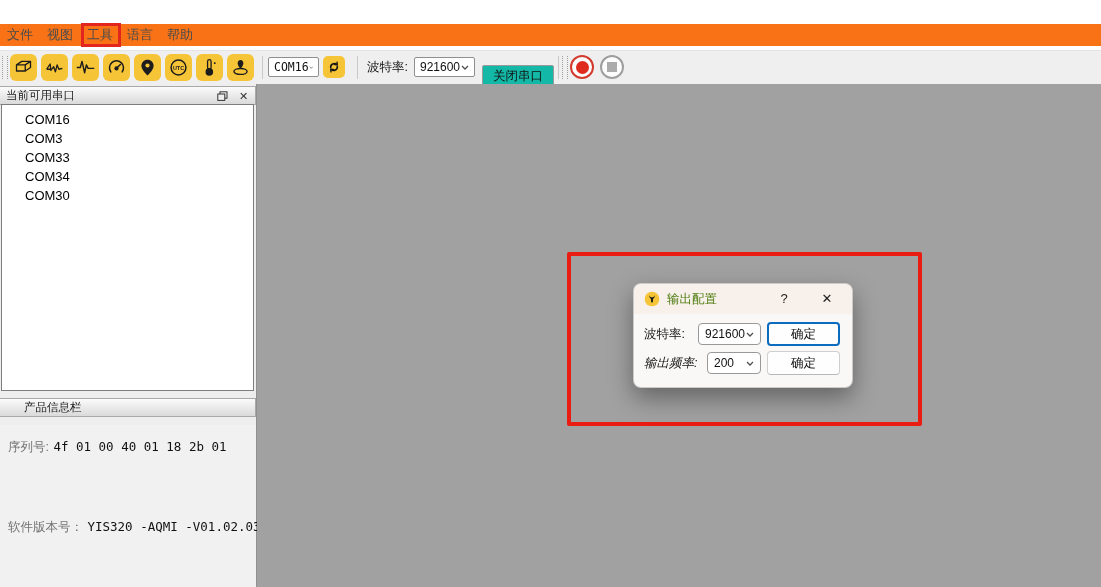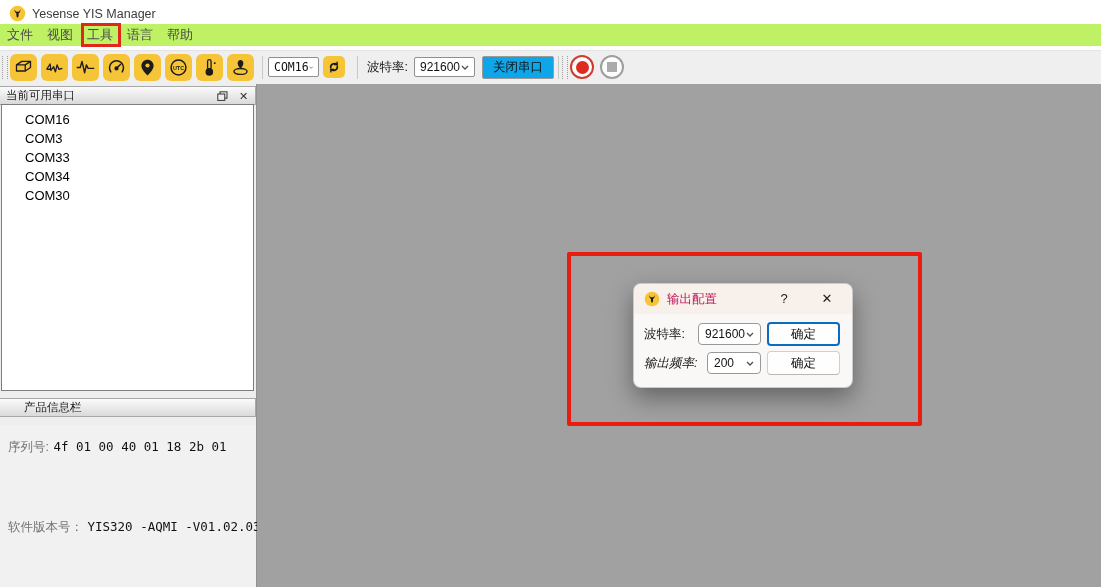--- a/index.html
+++ b/index.html
@@ -6,41 +6,41 @@
   body { width:1101px; height:587px; overflow:hidden;
          font-family:"Liberation Sans", sans-serif; background:#fff; }
   .app { position:relative; width:1101px; height:587px; overflow:hidden; background:#fff; }
 
   
   .titlebar { position:absolute; top:0; left:0; right:0; height:28px; background:#ffffff; }
   .app-logo { position:absolute; left:9px; top:5px; width:17px; height:17px; }
   .title-text { position:absolute; left:32px; top:0; line-height:28px; font-size:12.5px; color:#3c3c3c; }
 
   
-  .menubar { position:absolute; top:24px; left:0; right:0; height:22px; background:#bef264; display:flex; }
+  .menubar { position:absolute; top:24px; left:0; right:0; height:22px; background:#f97316; display:flex; }
   .menu-item { width:40px; text-align:center; line-height:22px; font-size:13px; color:#4b4b4b; cursor:default; }
   .menu-highlight { position:absolute; left:81px; top:-1px; width:40px; height:24px;
                     border:3px solid #e3261d; box-sizing:border-box; pointer-events:none; }
   .menubar-sep { position:absolute; top:50px; left:0; right:0; height:1px; background:#e4e4e4; }
 
   
   .toolbar { position:absolute; top:51px; left:0; right:0; height:33px; background:#efefef; }
   .tb-gripper { position:absolute; top:5px; width:4px; height:23px;
                 border-left:1px dotted #9f9f9f; border-right:1px dotted #9f9f9f; }
   .tb-sep { position:absolute; top:5px; width:1px; height:23px; background:#c9c9c9; }
   .icon-btn { position:absolute; top:3px; width:27px; height:27px; background:#f6c437;
               border-radius:6px; display:flex; align-items:center; justify-content:center; cursor:pointer; }
   .icon-btn svg { display:block; }
   .combo { position:absolute; top:6px; height:20px; background:#fff; border:1px solid #8f8f8f;
            border-radius:2px; box-sizing:border-box; display:flex; align-items:center;
            justify-content:space-between; padding:0 5px; cursor:pointer; }
   .combo .val { font-size:11.5px; color:#111; }
   .combo .mono { font-family:"DejaVu Sans Mono", monospace; }
   .tb-label { position:absolute; top:0; height:33px; line-height:33px; font-size:12.5px; color:#111; }
-  .tb-button { position:absolute; top:5px; height:23px; background:#0ea5e9; border:1px solid #9a9a9a;
+  .tb-button { position:absolute; top:14px; height:23px; background:#14b8a6; border:1px solid #9a9a9a;
                border-radius:2px; box-sizing:border-box; font-size:12.5px; color:#111;
                display:flex; align-items:center; justify-content:center; cursor:pointer; }
   .rec-btn { position:absolute; top:4px; width:24px; height:24px; border-radius:50%;
              box-sizing:border-box; display:flex; align-items:center; justify-content:center;
              background:#fcfcfc; cursor:pointer; }
   .rec-record { border:2px solid #d23a2e; }
   .rec-record .dot { width:13px; height:13px; border-radius:50%; background:#df2a1e; }
   .rec-stop { border:2px solid #9e9e9e; }
   .rec-stop .sq { width:10px; height:10px; background:#ababab; }
 
@@ -68,46 +68,39 @@
   .annotation-rect { position:absolute; left:567px; top:252px; width:355px; height:174px;
                      border:4px solid #ea1b10; box-sizing:border-box; border-radius:2px; pointer-events:none; }
 
   
   .dialog { position:absolute; left:633px; top:283px; width:218px; height:103px;
             border-radius:8px; background:#f9f8f6; box-shadow:0 10px 24px rgba(0,0,0,.38);
             border:1px solid rgba(0,0,0,.18); box-sizing:content-box; }
   .dialog-titlebar { position:absolute; top:0; left:0; right:0; height:30px; background:#f8f0ea;
                      border-radius:8px 8px 0 0; }
   .dialog-logo { position:absolute; left:10px; top:7px; width:16px; height:16px; }
-  .dialog-title { position:absolute; left:33px; top:0; line-height:30px; font-size:12.5px; color:#be185d;text-align:center; }
+  .dialog-title { position:absolute; left:33px; top:0; line-height:30px; font-size:12.5px; color:#4d7c0f;text-align:center; }
   .dialog-sysbtn { position:absolute; top:0; width:22px; height:30px; line-height:30px;
                    text-align:center; font-size:13px; color:#222; cursor:pointer; }
   .dlg-row-label { position:absolute; left:10px; font-size:12.5px; color:#111; line-height:22px; }
   .dlg-combo { position:absolute; height:22px; background:#fff; border:1px solid #999;
                border-radius:4px; box-sizing:border-box; display:flex; align-items:center;
                justify-content:space-between; padding:0 6px; cursor:pointer; }
   .dlg-combo .val { font-size:12px; color:#111; }
   .dlg-btn { position:absolute; left:133px; width:73px; height:24px; background:#fefefe;
              border-radius:4px; box-sizing:border-box; font-size:12.5px; color:#111;
              display:flex; align-items:center; justify-content:center; cursor:pointer;text-align:right; }
   .dlg-btn-default { border:2px solid #0b6bbf; }
   .dlg-btn-normal { border:1px solid #cfcfcf; border-bottom-color:#b8b8b8; }
 </style>
 </head>
 <body>
 
 <div class="app">
 
-  <div class="titlebar">
-    <svg class="app-logo" viewBox="0 0 24 24">
-      <circle cx="12" cy="12" r="11" fill="#f6c437"></circle>
-      <path d="M7.5,6 C9,9 10,9.5 12,9.5 C14,9.5 15,9 16.5,6 C16,10 14.5,11 13.5,12 L13.5,15 C13.5,16.6 12,17.8 12,17.8 C12,17.8 10.5,16.6 10.5,15 L10.5,12 C9.5,11 8,10 7.5,6 Z" fill="#1a1a1a"></path>
-    </svg>
-    <span class="title-text">Yesense YIS Manager</span>
-  </div>
 
   <div class="menubar">
     <div class="menu-item">文件</div>
     <div class="menu-item">视图</div>
     <div class="menu-item">工具</div>
     <div class="menu-item">语言</div>
     <div class="menu-item">帮助</div>
     <div class="menu-highlight"></div>
   </div>
   <div class="menubar-sep"></div>

